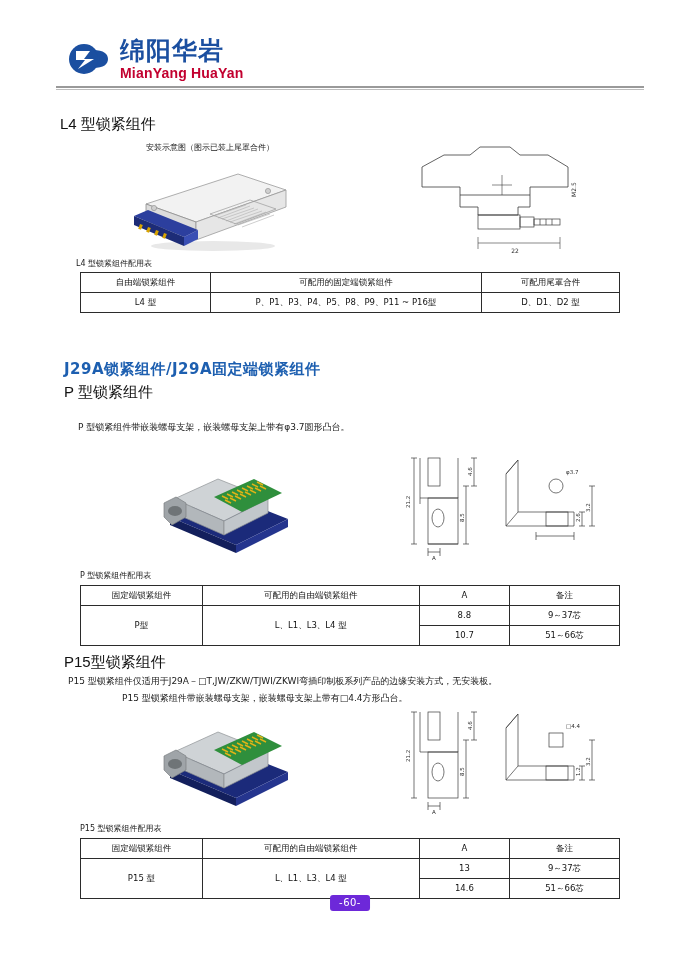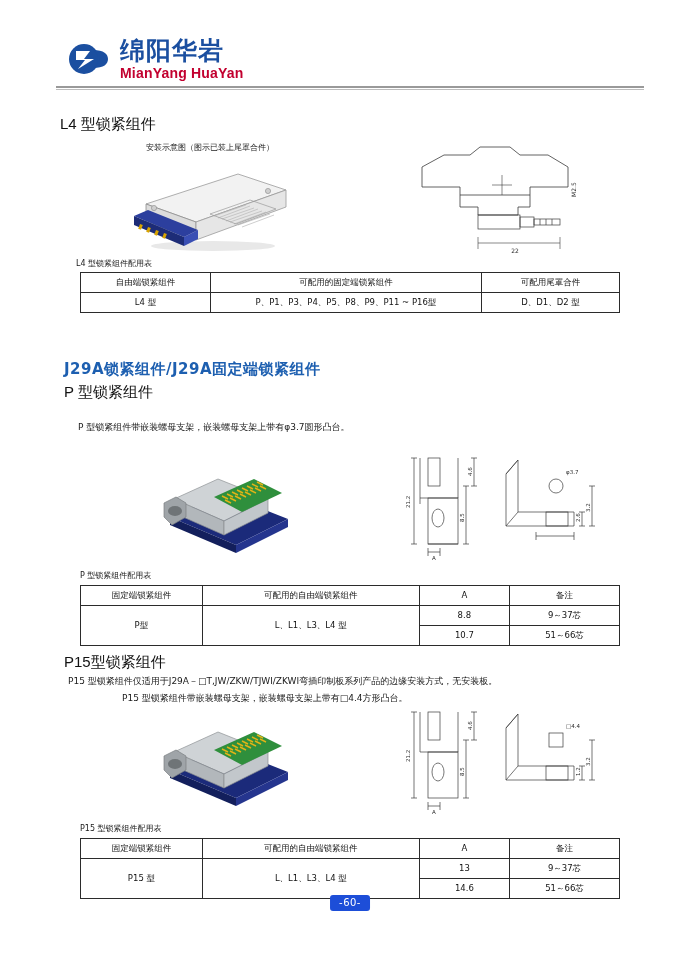--- a/index.html
+++ b/index.html
@@ -151,21 +151,21 @@
     position: absolute;
   }
   svg { display: block; }
 
   
   .pagenum {
     position: absolute;
     left: 50%;
     transform: translateX(-50%);
     bottom: 45px;
-    background: #1d4ed8;
+    background: #6d28d9;
     color: #fff;
     font-family: "DejaVu Sans", sans-serif;
     font-size: 10px;
     padding: 2px 9px 3px 9px;
     border-radius: 3px;
     letter-spacing: 0.5px;
   }
 </style>
 </head>
 <body>

